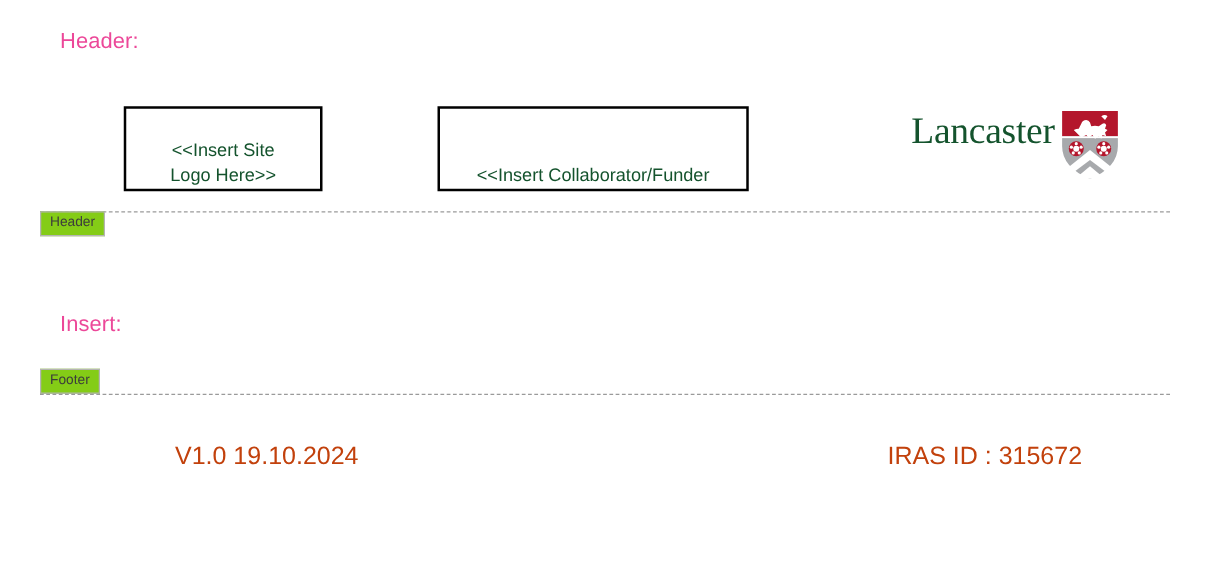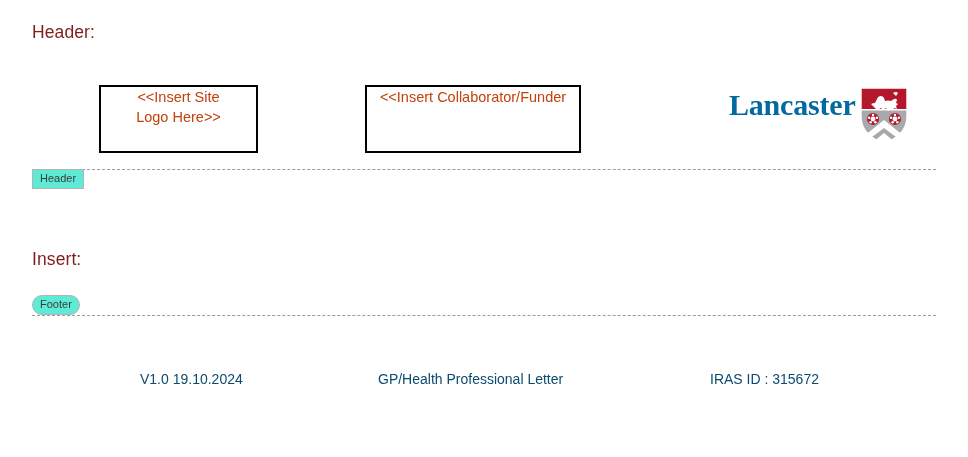--- a/index.html
+++ b/index.html
@@ -18,67 +18,67 @@
   }
 
   .page { position: absolute; inset: 0; }
 
   
   .section-label {
     position: absolute;
     font-family: "Liberation Sans", sans-serif;
     font-size: 17.5px;
     line-height: 20px;
-    color: #7f1d1d;
+    color: #ec4899;
     white-space: nowrap;
     letter-spacing: 0.1px;
+    margin-left: 16px;
   }
   #header-label { left: 32px; top: 22px; }
   #footer-label { left: 32px; top: 249px; }
 
   
   .logo-placeholder-box {
     position: absolute;
     border: 2px solid #000000;
     background: #ffffff;
     display: flex;
-    align-items: flex-start;
+    align-items: flex-end;
     justify-content: center;
     text-align: center;
     box-sizing: border-box;
     font-family: "Liberation Sans", sans-serif;
     font-size: 14.5px;
     line-height: 20px;
-    color: #c2410c;
+    color: #14532d;
   }
   #site-logo-box {
     left: 99px; top: 85px; width: 159px; height: 68px;
   }
   #collab-logo-box {
-    left: 365px; top: 85px; width: 216px; height: 68px;
+    left: 350px; top: 85px; width: 249px; height: 68px;
   }
   .logo-placeholder-box .ph-text { display: block; padding: 0 6px; }
 
   
   #lancaster-logo {
     position: absolute;
     left: 729px;
     top: 86px;
     width: 162px;
     height: 62px;
     display: flex;
     align-items: flex-start;
   }
   .lu-wordmark {
     font-family: "Liberation Serif", "DejaVu Serif", serif;
-    color: #0369a1;
+    color: #14532d;
     line-height: 0.92;
     padding-top: 5px;
     letter-spacing: -0.2px;
-    font-weight: bold;
   }
   .lu-line1 { font-size: 30px; display: block; }
   .lu-line2 { font-size: 27px; display: block; margin-top: -2px; }
   .lu-crest {
     margin-left: 4px;
     margin-top: 1px;
     width: 48px;
     height: 58px;
     flex: 0 0 auto;
   }
@@ -94,50 +94,50 @@
     width: 100%;
     height: 0;
     border-top: 1px dashed #9a9a9a;
   }
   #header-boundary .boundary-line { top: 0px; }
   #footer-boundary .boundary-line { bottom: 0px; }
 
   .boundary-tab {
     position: absolute;
     left: 0;
-    background: #5eead4;
+    background: #84cc16;
     border: 1px solid #b4b4b4;
     box-sizing: border-box;
     font-family: "Liberation Sans", sans-serif;
     font-size: 11px;
     line-height: 17px;
     color: #3c3c3c;
     padding: 0 7px;
     height: 20px;
     white-space: nowrap;
     display: inline-block;
   }
   #header-boundary .boundary-tab { top: 0px; }
-  #footer-boundary .boundary-tab { bottom: 1px; border-radius: 10px; }
+  #footer-boundary .boundary-tab { bottom: 1px; }
 
   
   #footer-content-row {
     position: absolute;
     left: 32px;
     top: 352px;
     width: 904px;
     height: 22px;
   }
   .footer-cell {
     position: absolute;
-    top: 16px;
-    font-family: "Liberation Sans", sans-serif;
-    font-size: 14px;
+    top: 2px;
+    font-family: "Liberation Sans", sans-serif;
+    font-size: 20px;
     line-height: 22px;
-    color: #0c4a6e;
+    color: #c2410c;
     white-space: nowrap;
   }
   #footer-cell-version { left: 108px; }
   #footer-cell-title   { left: 346px; }
   #footer-cell-iras    { left: 678px; text-align: center; }
 </style>
 </head>
 <body>
 
 <div class="page">
@@ -222,17 +222,16 @@
 
   <div class="section-label" id="footer-label">Insert:</div>
 
   <div class="boundary" id="footer-boundary">
     <span class="boundary-tab">Footer</span>
     <div class="boundary-line"></div>
   </div>
 
   <div id="footer-content-row">
     <span class="footer-cell" id="footer-cell-version">V1.0 19.10.2024</span>
-    <span class="footer-cell" id="footer-cell-title">GP/Health Professional Letter</span>
     <span class="footer-cell" id="footer-cell-iras">IRAS ID : 315672</span>
   </div>
 
 </div>
 
 </body></html>

